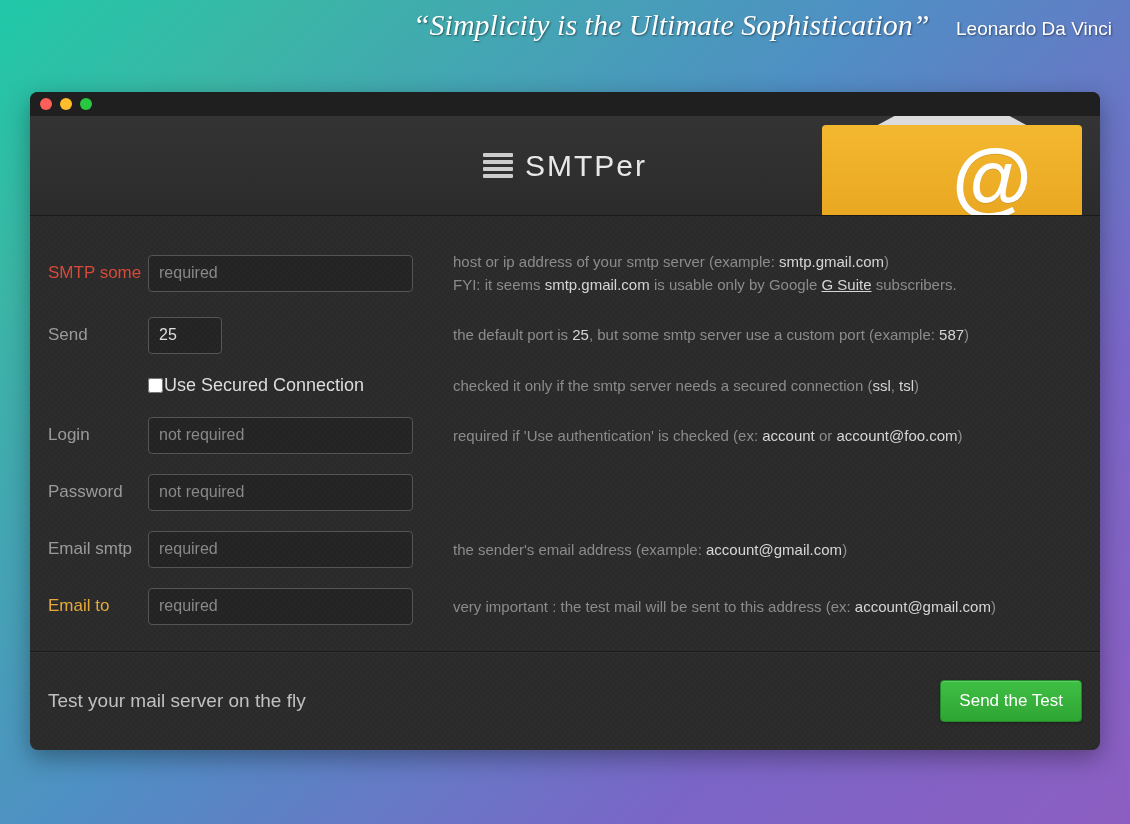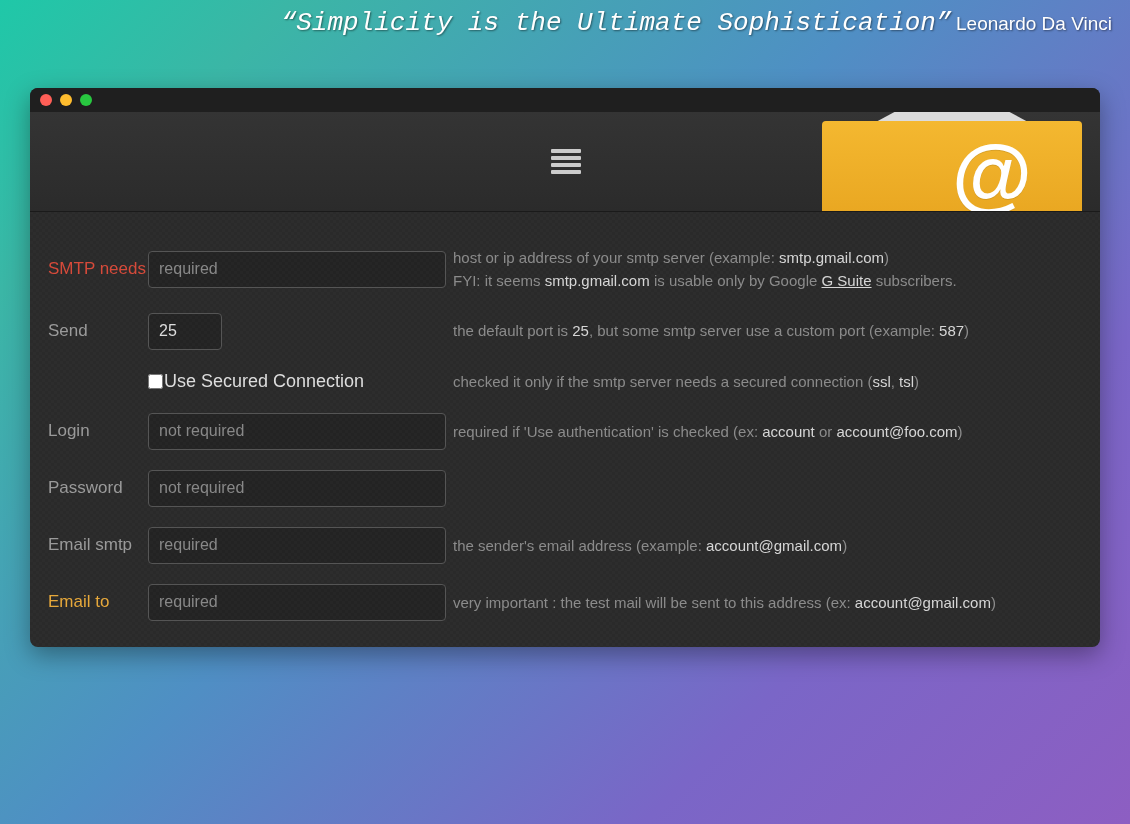--- a/index.html
+++ b/index.html
@@ -13,29 +13,29 @@
   }
 
   
   .quote-bar {
     text-align: right;
     padding: 8px 18px 0 0;
     color: #fff;
   }
   .quote-bar .quote {
     font-style: italic;
-    font-family: Liberation Mono, monospace;
-    font-size: 26px;
+    font-family: Liberation Serif, serif;
+    font-size: 30px;
     text-shadow: 1px 1px 2px rgba(0,0,0,0.45);
     text-align: right;
   }
   .quote-bar .author {
     font-size: 19px;
     text-shadow: 1px 1px 2px rgba(0,0,0,0.45);
-    margin-left: 0;
+    margin-left: 22px;
   }
 
   
   .window {
     position: relative;
     margin: 50px auto 0 auto;
     width: 1070px;
     border-radius: 8px;
     overflow: hidden;
     box-shadow: 0 8px 24px rgba(0,0,0,0.35);
@@ -128,21 +128,21 @@
     color: #9a9a9a;
   }
   .label.red { color: #d64a3a; }
   .label.orange { color: #e6a83b; }
   .input-col {
     width: 305px;
     padding-right: 8px;
   }
   .input-col input[type=text],
   .input-col input[type=password] {
-    width: 298px;
+    width: 265px;
     height: 37px;
     background: rgba(0,0,0,0.15);
     border: 1px solid #555;
     border-radius: 4px;
     padding: 0 10px;
     color: #ddd;
     font-size: 16px;
   }
   .input-col input.narrow { width: 74px; }
   .input-col input::placeholder { color: #888; }
@@ -203,32 +203,35 @@
   </div>
 
   <div class="header">
     <div class="brand">
       <div class="bars">
         <span></span>
           <span></span>
           <span></span>
           <span></span>
       </div>
+      <div class="brand-text">
+        <b>SMT</b><span>Per</span>
+      </div>
     </div>
     <div class="envelope">
       <div class="env-flap"></div>
       <div class="env-back"></div>
       <div class="env-at">@</div>
     </div>
   </div>
 
   <div class="form-area">
 
     <div class="row">
-      <div class="label red">SMTP needs</div>
+      <div class="label red">SMTP some</div>
       <div class="input-col">
         <input type="text" placeholder="required" style="">
       </div>
       <div class="help">
         <span>host or ip address of your smtp server (example: </span><strong>smtp.gmail.com</strong><span>)</span><br>
         <span>FYI: it seems </span><strong>smtp.gmail.com</strong><span> is usable only by Google </span><a href="#">G Suite</a><span> subscribers.</span>
       </div>
     </div>
 
     <div class="row">
@@ -285,14 +288,18 @@
       <div class="input-col">
         <input type="text" placeholder="required" style="">
       </div>
       <div class="help">
         <span>very important : the test mail will be sent to this address (ex: </span><strong>account@gmail.com</strong><span>)</span>
       </div>
     </div>
 
   </div>
 
+  <div class="footer">
+    <div class="cta">Test your mail server on the fly</div>
+    <button class="send-btn">Send the Test</button>
+  </div>
 
 </div>
 
 </body></html>

